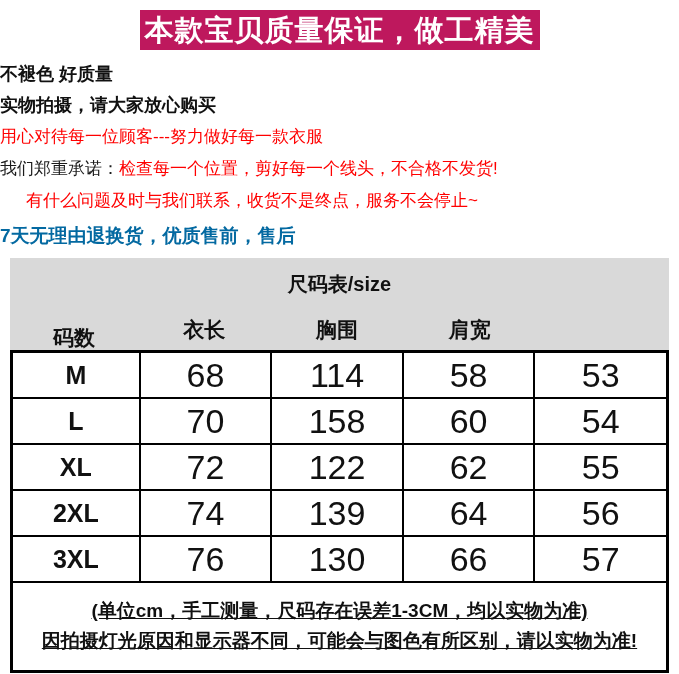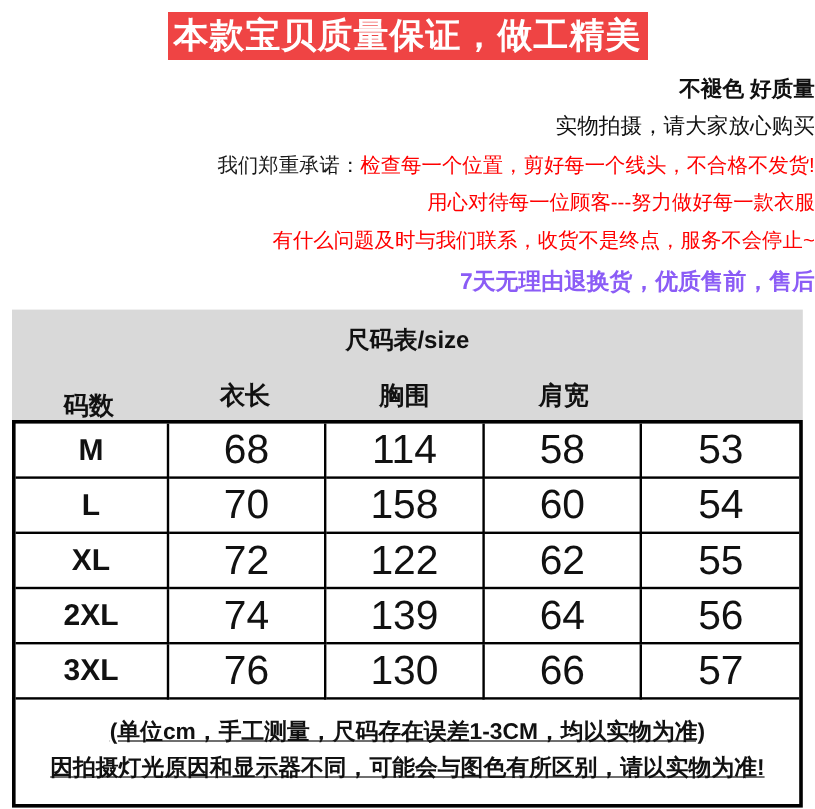--- a/index.html
+++ b/index.html
@@ -8,39 +8,39 @@
     width: 679px;
     height: 674px;
     background: #ffffff;
     font-family: "Liberation Sans", "DejaVu Sans", sans-serif;
     overflow: hidden;
   }
   .banner {
     width: 400px;
     height: 40px;
     margin: 10px auto 0 auto;
-    background: #ef4444;
+    background: #be185d;
     color: #ffffff;
     font-size: 29px;
     font-weight: bold;
     text-align: center;
     line-height: 40px;
     letter-spacing: 1px;
     white-space: nowrap;
   }
-  .promo { text-align: right; padding-left: 32px; }
+  .promo { text-align: left; }
   .p-line { white-space: nowrap; }
   .p1 { margin-top: 13px; font-size: 18px; font-weight: bold; color: #111111; line-height: 22px; }
-  .p2 { margin-top: 9px;  font-size: 18px; font-weight: normal; color: #111111; line-height: 22px; }
+  .p2 { margin-top: 9px;  font-size: 18px; font-weight: bold; color: #111111; line-height: 22px; }
   .p3 { margin-top: 10px; font-size: 17px; color: #FF0000; line-height: 21px; }
   .p4 { margin-top: 11px; font-size: 17px; line-height: 21px; }
   .p4 .prefix { color: #1a1a1a; }
   .p4 .redpart { color: #FF0000; }
   .p5 { margin-top: 11px; font-size: 17px; color: #FF0000; line-height: 21px; margin-left: 26px; }
-  .p6 { margin-top: 13px; font-size: 19px; font-weight: bold; color: #8b5cf6; line-height: 24px; }
+  .p6 { margin-top: 13px; font-size: 19px; font-weight: bold; color: #0369a1; line-height: 24px; }
 
   .chart-header {
     margin: 10px 10px 0 10px;
     background: #D9D9D9;
   }
   .chart-title {
     text-align: center;
     font-size: 20px;
     font-weight: bold;
     color: #111111;
@@ -98,24 +98,24 @@
   }
 </style>
 </head>
 <body>
 
 <div class="banner">本款宝贝质量保证，做工精美</div>
 
 <div class="promo">
   <div class="p-line p1">不褪色 好质量</div>
   <div class="p-line p2">实物拍摄，请大家放心购买</div>
+  <div class="p-line p3">用心对待每一位顾客---努力做好每一款衣服</div>
   <div class="p-line p4">
     <span class="prefix">我们郑重承诺：</span><span class="redpart">检查每一个位置，剪好每一个线头，不合格不发货!</span>
   </div>
-  <div class="p-line p3">用心对待每一位顾客---努力做好每一款衣服</div>
   <div class="p-line p5">有什么问题及时与我们联系，收货不是终点，服务不会停止~</div>
   <div class="p-line p6">7天无理由退换货，优质售前，售后</div>
 </div>
 
 <div class="chart-header">
   <div class="chart-title">尺码表/size</div>
   <div class="col-row">
     <div class="col col-size">码数</div>
     <div class="col col-other">衣长</div>
     <div class="col col-other">胸围</div>

